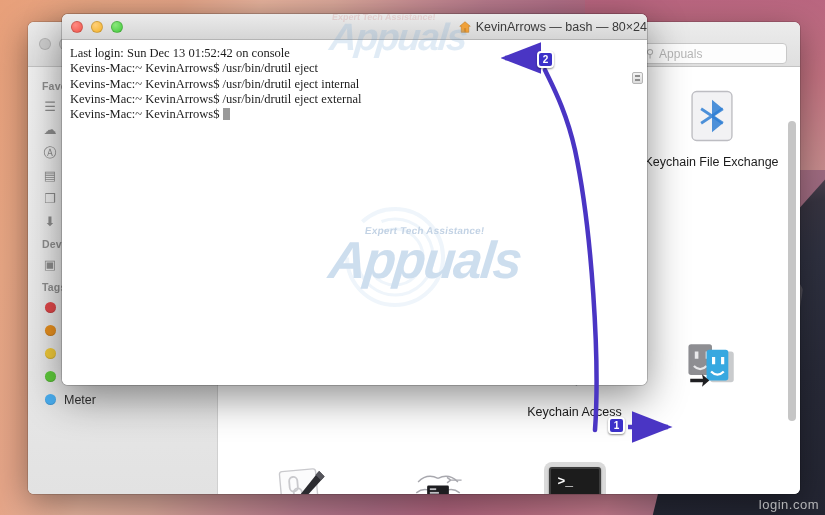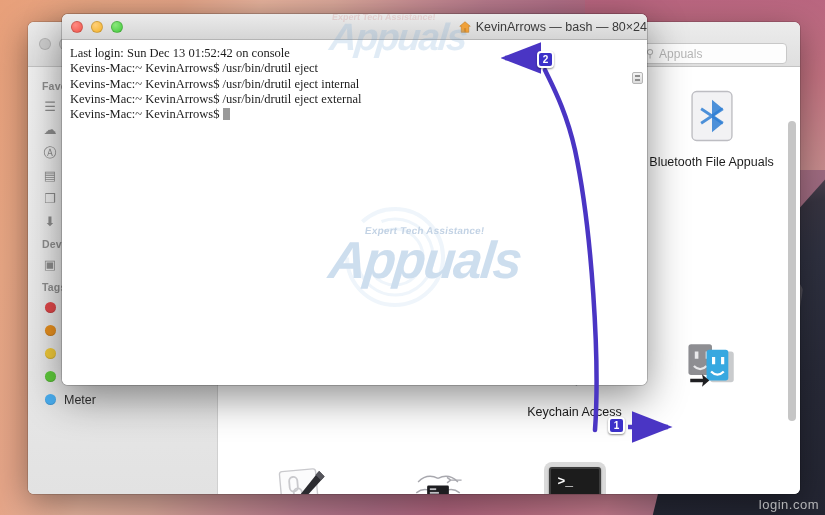--- a/index.html
+++ b/index.html
@@ -399,21 +399,21 @@
           <div class="app-cell"></div>
           <div class="app-cell"></div>
           <div class="app-cell">
             <div class="app-icon-wrap">
               <svg class="ic-bluetooth" viewBox="0 0 64 64">
                 <rect x="10" y="5" width="44" height="54" rx="5" fill="#f2f2f4" stroke="#bdbdc2" stroke-width="1.5"></rect>
                 <path d="M32 14 L44 24 L32 34 L32 14 Z M32 30 L44 40 L32 50 L32 30 Z" fill="#2f7fd4" opacity=".85"></path>
                 <path d="M20 24 L44 40 M20 40 L44 24" stroke="#2f7fd4" stroke-width="3" fill="none" opacity=".85"></path>
               </svg>
             </div>
-            <div class="app-label">Bluetooth File Appuals</div>
+            <div class="app-label">Keychain File Exchange</div>
           </div>
 
           <div class="app-cell"></div>
           <div class="app-cell"></div>
           <div class="app-cell"></div>
 
           <div class="app-cell"></div>
           <div class="app-cell"></div>
           <div class="app-cell"></div>
           <div class="app-cell">

